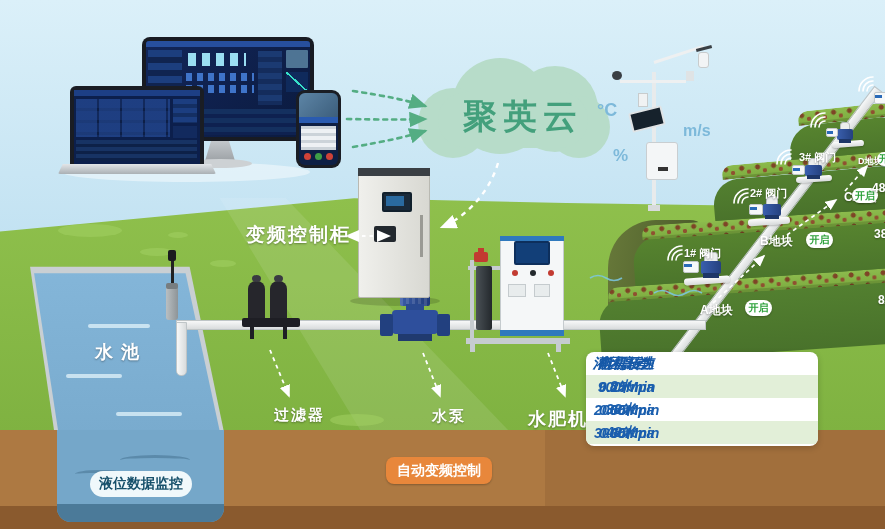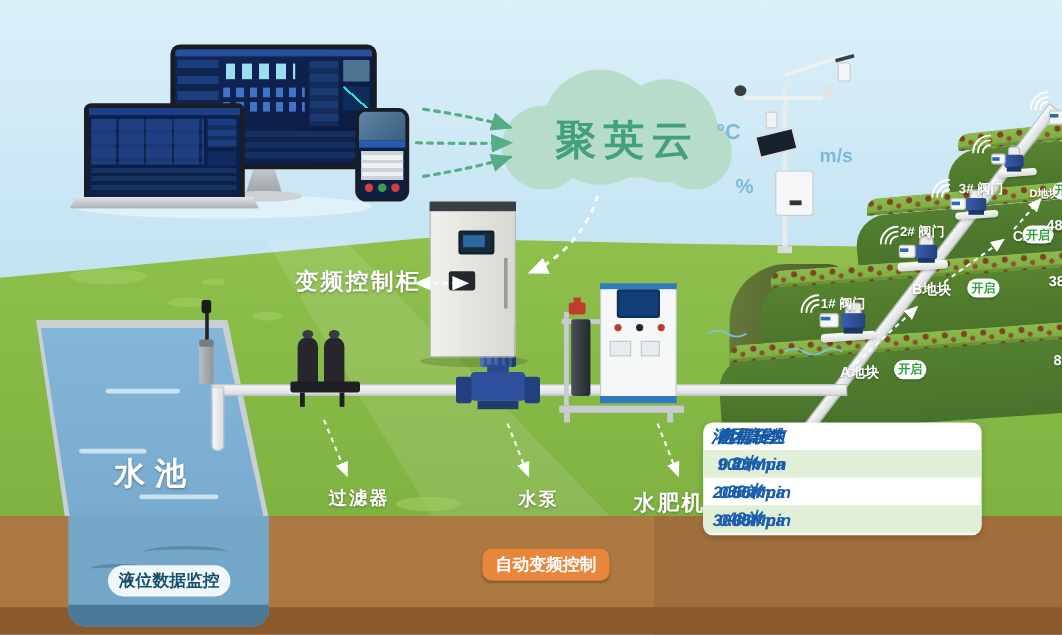--- a/index.html
+++ b/index.html
@@ -103,21 +103,21 @@
   <div style="left:545px;top:430px;width:340px;height:99px;z-index:12;background:rgba(60,30,5,.10);"></div>
   <div style="left:0;top:506px;width:885px;height:23px;z-index:12;background:#8a5a2e;"></div>
 
   <div style="left:26px;top:265px;width:202px;height:167px;z-index:8;
        background:#c9cfd3;clip-path:polygon(2% 1%,81% 1%,98% 100%,14% 100%);"></div>
   <div style="left:26px;top:265px;width:202px;height:167px;z-index:8;
        background:linear-gradient(#84b6d9,#79abce);clip-path:polygon(4% 5%,79% 5%,96% 100%,16% 100%);"></div>
   <div class="wave" style="left:88px;top:324px;width:62px;z-index:9;"></div>
   <div class="wave" style="left:66px;top:374px;width:56px;z-index:9;"></div>
   <div class="wave" style="left:116px;top:412px;width:66px;z-index:9;"></div>
-  <div class="txt wlab" style="left:95px;top:340px;font-size:26px;letter-spacing:8px;z-index:10;margin-top:37px;">水池</div>
+  <div class="txt wlab" style="left:95px;top:340px;font-size:18px;letter-spacing:8px;z-index:10;">水池</div>
 
   <div style="left:171px;top:258px;width:3px;height:32px;background:#222;z-index:10;"></div>
   <div style="left:168px;top:250px;width:8px;height:11px;background:#1b1b1f;border-radius:2px;z-index:10;"></div>
   <div style="left:166px;top:286px;width:12px;height:34px;z-index:10;
        background:linear-gradient(90deg,#b9bfc2,#8e9497);border-radius:3px;"></div>
   <div style="left:166px;top:283px;width:12px;height:6px;background:#777d80;border-radius:2px;z-index:10;"></div>
 
   <div style="left:57px;top:430px;width:167px;height:92px;z-index:13;
        background:#75a7c9;border-radius:0 0 14px 14px;"></div>
   <div style="left:57px;top:504px;width:167px;height:18px;z-index:13;
@@ -308,21 +308,21 @@
       <span class="c2">0.55Mpa</span>
       <span class="c3">2000r/min</span>
     </div>
     <div class="trow" style="position:relative;background:#e2efd8;">
       <span class="c1">48米</span>
       <span class="c2">0.65Mpa</span>
       <span class="c3">3000r/min</span>
     </div>
   </div>
 
-  <div class="pill-orange" style="left:402px;top:457px;width:106px;height:27px;z-index:21;">
+  <div class="pill-orange" style="left:386px;top:457px;width:106px;height:27px;z-index:21;">
       <span>自动变频控制</span>
     </div>
 
   <svg width="885" height="529" viewBox="0 0 885 529" style="left:0;top:0;z-index:14;pointer-events:none;">
     <defs>
       <marker id="aw" markerWidth="8" markerHeight="8" refX="6" refY="3" orient="auto-start-reverse">
         <path d="M0,0L7,3L0,6Z" fill="#ffffff"></path>
       </marker>
       <marker id="ag" markerWidth="8" markerHeight="8" refX="6" refY="3" orient="auto">
         <path d="M0,0L7,3L0,6Z" fill="#54ad83"></path>

